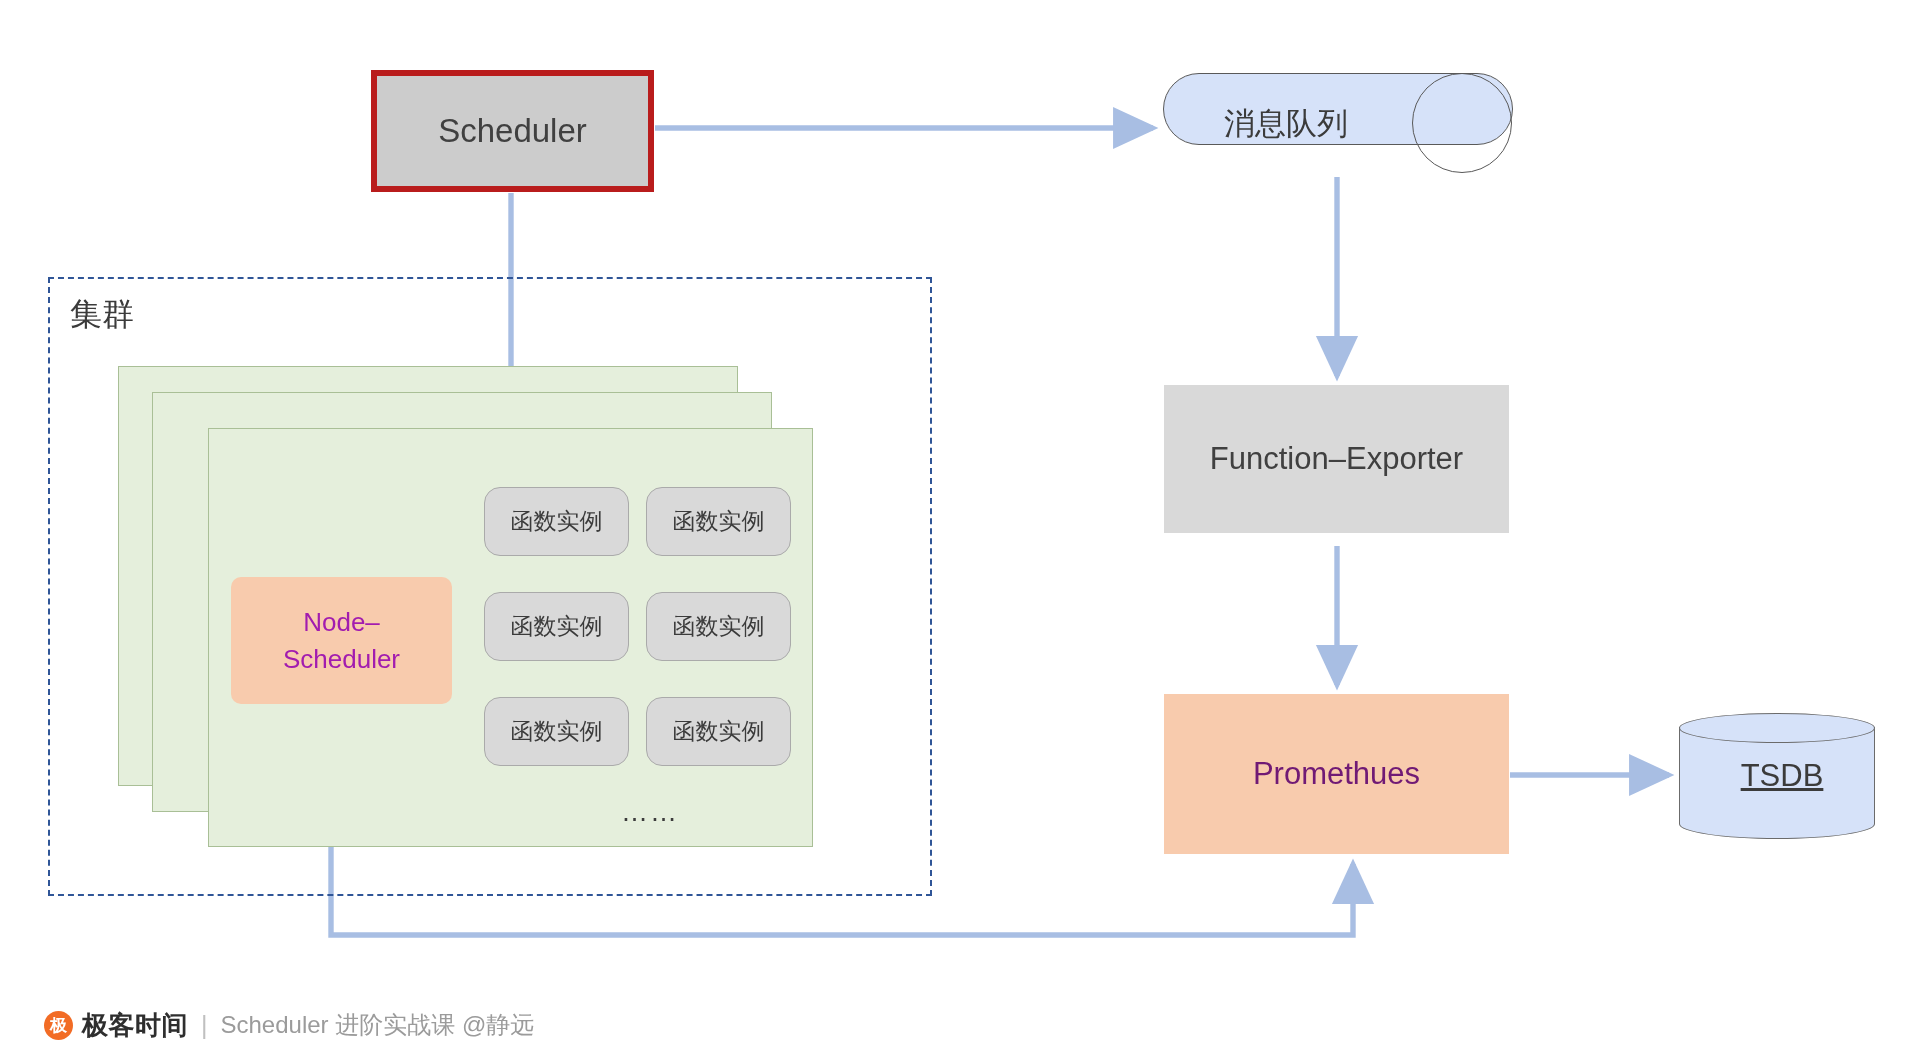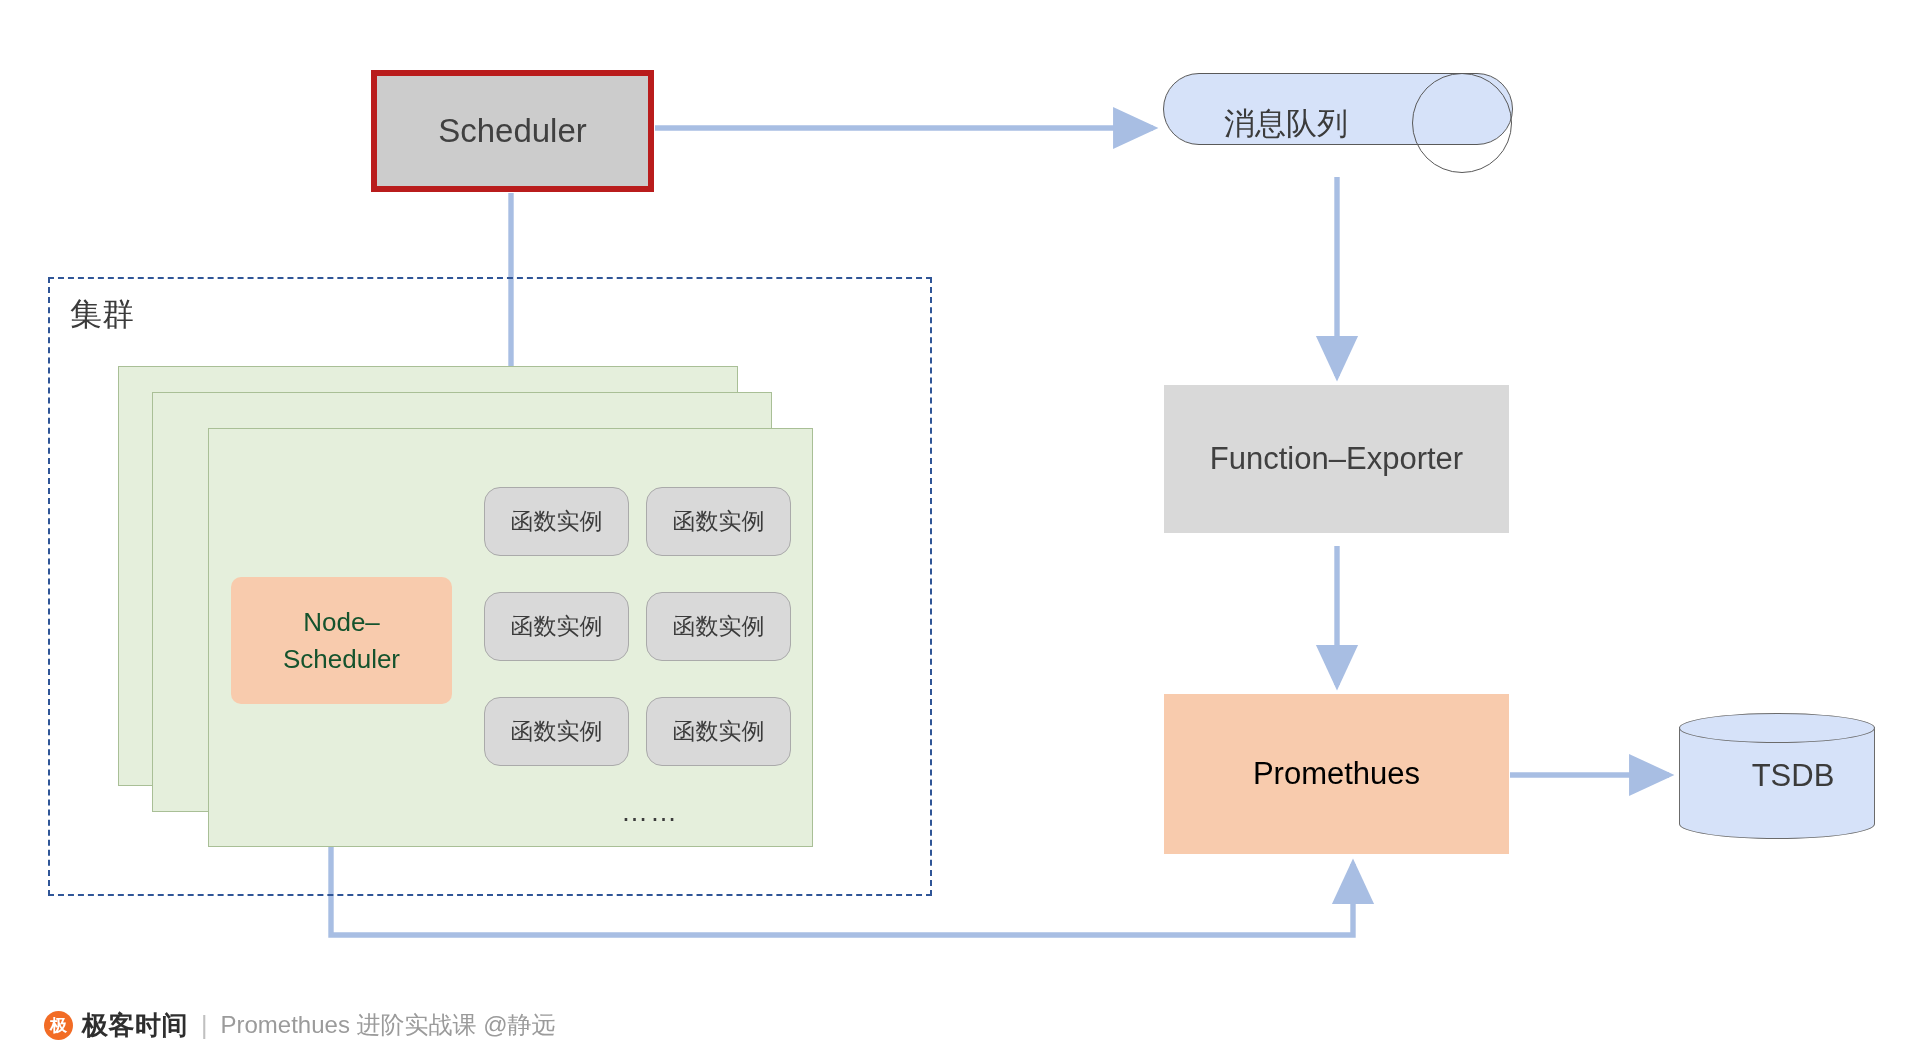--- a/index.html
+++ b/index.html
@@ -115,21 +115,21 @@
 
   
   #node-exporter {
     left: 231px;
     top: 577px;
     width: 221px;
     height: 127px;
     background: #f8cbad;
     border-radius: 10px;
     font-size: 26px;
-    color: #14532d;
+    color: #a21caf;
     flex-direction: column;
     line-height: 1.42;
   }
 
   
   .fn-inst {
     position: absolute;
     width: 145px;
     height: 69px;
     background: #d9d9d9;
@@ -170,21 +170,21 @@
   }
 
   
   #promethues {
     left: 1164px;
     top: 694px;
     width: 345px;
     height: 160px;
     background: #f8cbad;
     font-size: 31px;
-    color: #000000;
+    color: #701a75;
   }
 
   
   #tsdb {
     left: 1679px;
     top: 713px;
     width: 196px;
     height: 125px;
   }
   #tsdb .db-body {
@@ -216,29 +216,30 @@
     width: 196px;
     height: 30px;
     background: #d6e2f9;
     border: 1.6px solid #6b6b6b;
     border-radius: 50%;
     box-sizing: border-box;
     clip-path: inset(50% -3px -3px -3px);
   }
   #tsdb .db-label {
     position: absolute;
-    left: 16px;
+    left: 5px;
     top: 0;
     width: 196px;
     height: 125px;
     display: flex;
     align-items: center;
     justify-content: center;
     font-size: 31px;
     color: #3b3b3b;
+    text-decoration: underline;
   }
 
   
   #connectors {
     position: absolute;
     left: 0;
     top: 0;
     width: 1920px;
     height: 1064px;
     pointer-events: none;
@@ -348,16 +349,16 @@
     <div class="db-body"></div>
     <div class="db-bottom"></div>
     <div class="db-top"></div>
     <div class="db-label">TSDB</div>
   </div>
 
   <div id="footer">
     <span class="logo-mark">极</span>
     <span class="brand">极客时间</span>
     <span class="divider">|</span>
-    <span class="course">Promethues 进阶实战课 @静远</span>
+    <span class="course">Scheduler 进阶实战课 @静远</span>
   </div>
 
 </div>
 
 </body></html>

